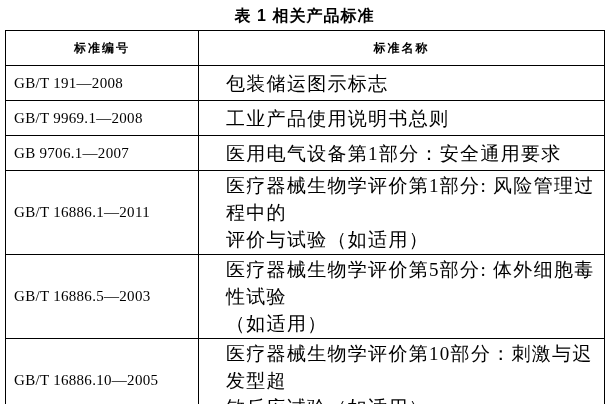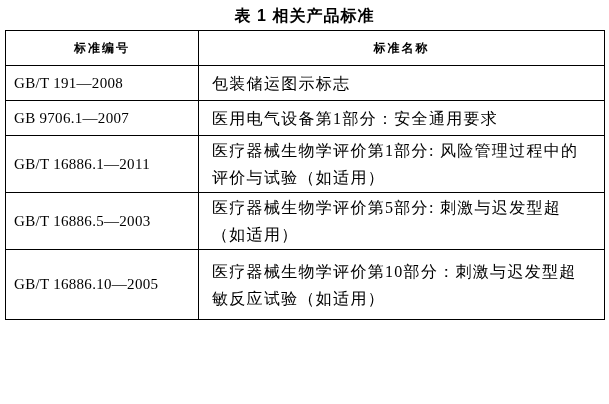--- a/index.html
+++ b/index.html
@@ -50,22 +50,22 @@
     text-align: center;
     height: 35px;
   }
   td.code {
     font-size: 15px;
     padding-left: 8px;
     letter-spacing: 0.3px;
     white-space: nowrap;
   }
   td.name {
-    font-size: 16px;
-    padding-left: 13px;
+    font-size: 19px;
+    padding-left: 27px;
     padding-right: 4px;
     letter-spacing: 1.3px;
     line-height: 27px;
     white-space: pre-line;
   }
   tbody tr:nth-child(-n+4) { height: 35px; }
   tbody tr:nth-child(5)    { height: 70px; }
   tbody tr:nth-child(6)    { height: 70px; }
   tbody tr:nth-child(7)    { height: 57px; }
 </style>
@@ -86,31 +86,35 @@
         <th>标准编号</th>
         <th>标准名称</th>
       </tr>
     </thead>
     <tbody id="rows">
         <tr>
           <td class="code">GB/T 191—2008</td>
           <td class="name">包装储运图示标志</td>
         </tr>
         <tr>
+          <td class="code">GB/T 9969.1—2008</td>
+          <td class="name">工业产品使用说明书总则</td>
+        </tr>
+        <tr>
           <td class="code">GB 9706.1—2007</td>
           <td class="name">医用电气设备第1部分：安全通用要求</td>
         </tr>
         <tr>
           <td class="code">GB/T 16886.1—2011</td>
           <td class="name">医疗器械生物学评价第1部分: 风险管理过程中的
 评价与试验（如适用）</td>
         </tr>
         <tr>
           <td class="code">GB/T 16886.5—2003</td>
-          <td class="name">医疗器械生物学评价第5部分: 刺激与迟发型超
+          <td class="name">医疗器械生物学评价第5部分: 体外细胞毒性试验
 （如适用）</td>
         </tr>
         <tr>
           <td class="code">GB/T 16886.10—2005</td>
           <td class="name">医疗器械生物学评价第10部分：刺激与迟发型超
 敏反应试验（如适用）</td>
         </tr>
       </tbody>
   </table>
 

